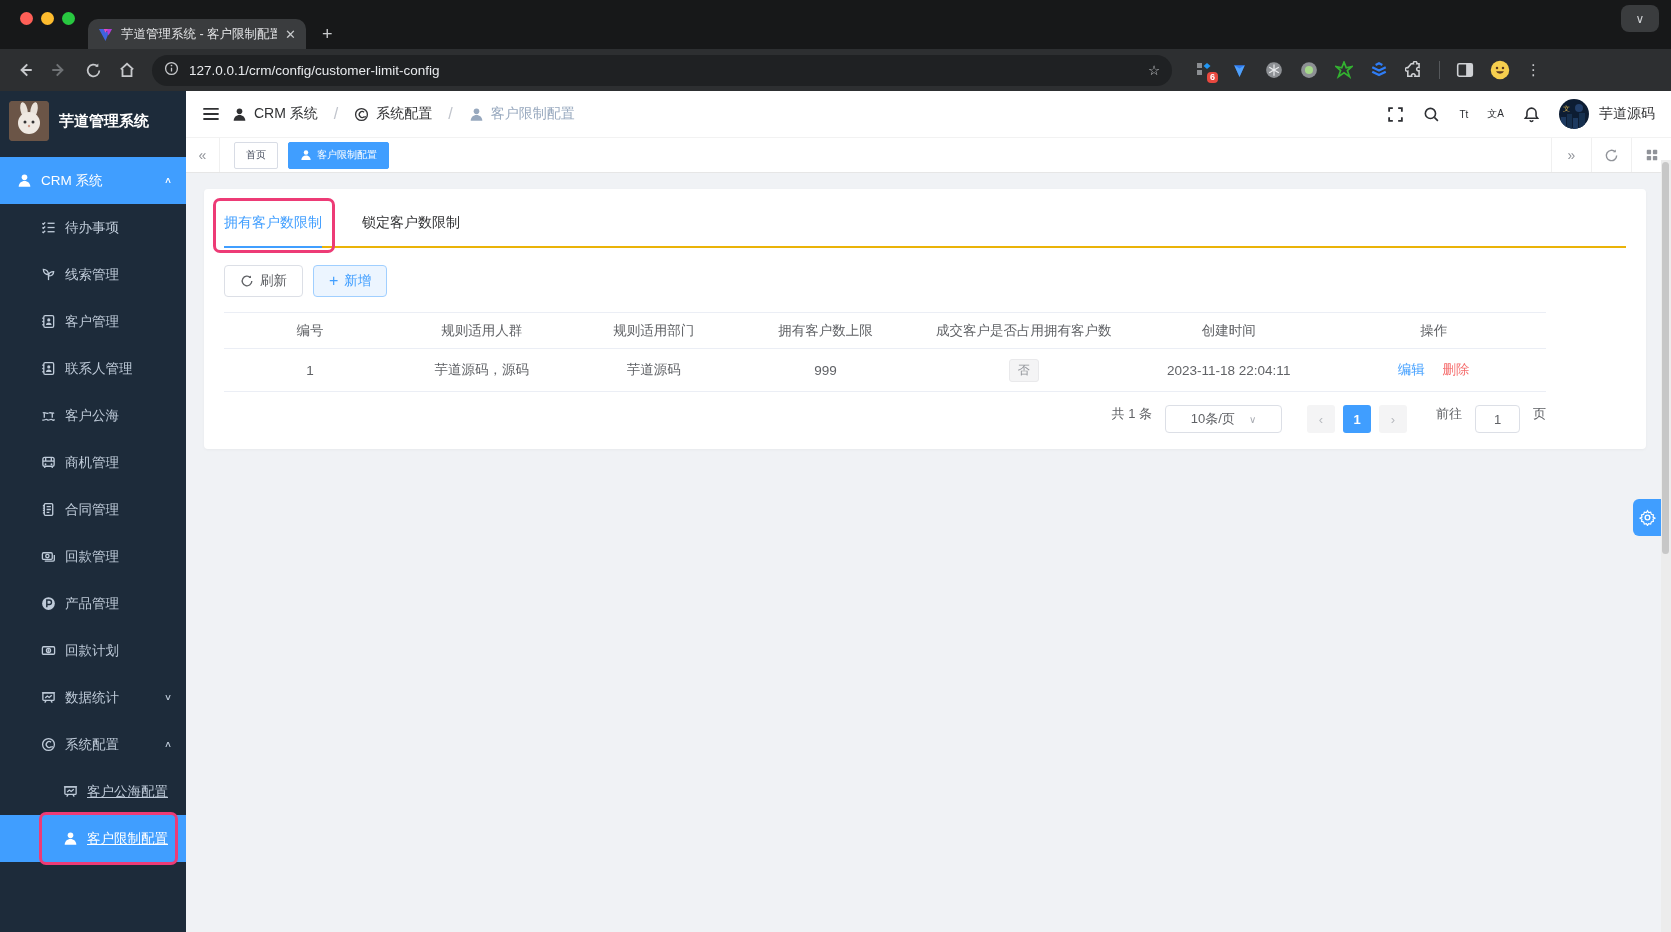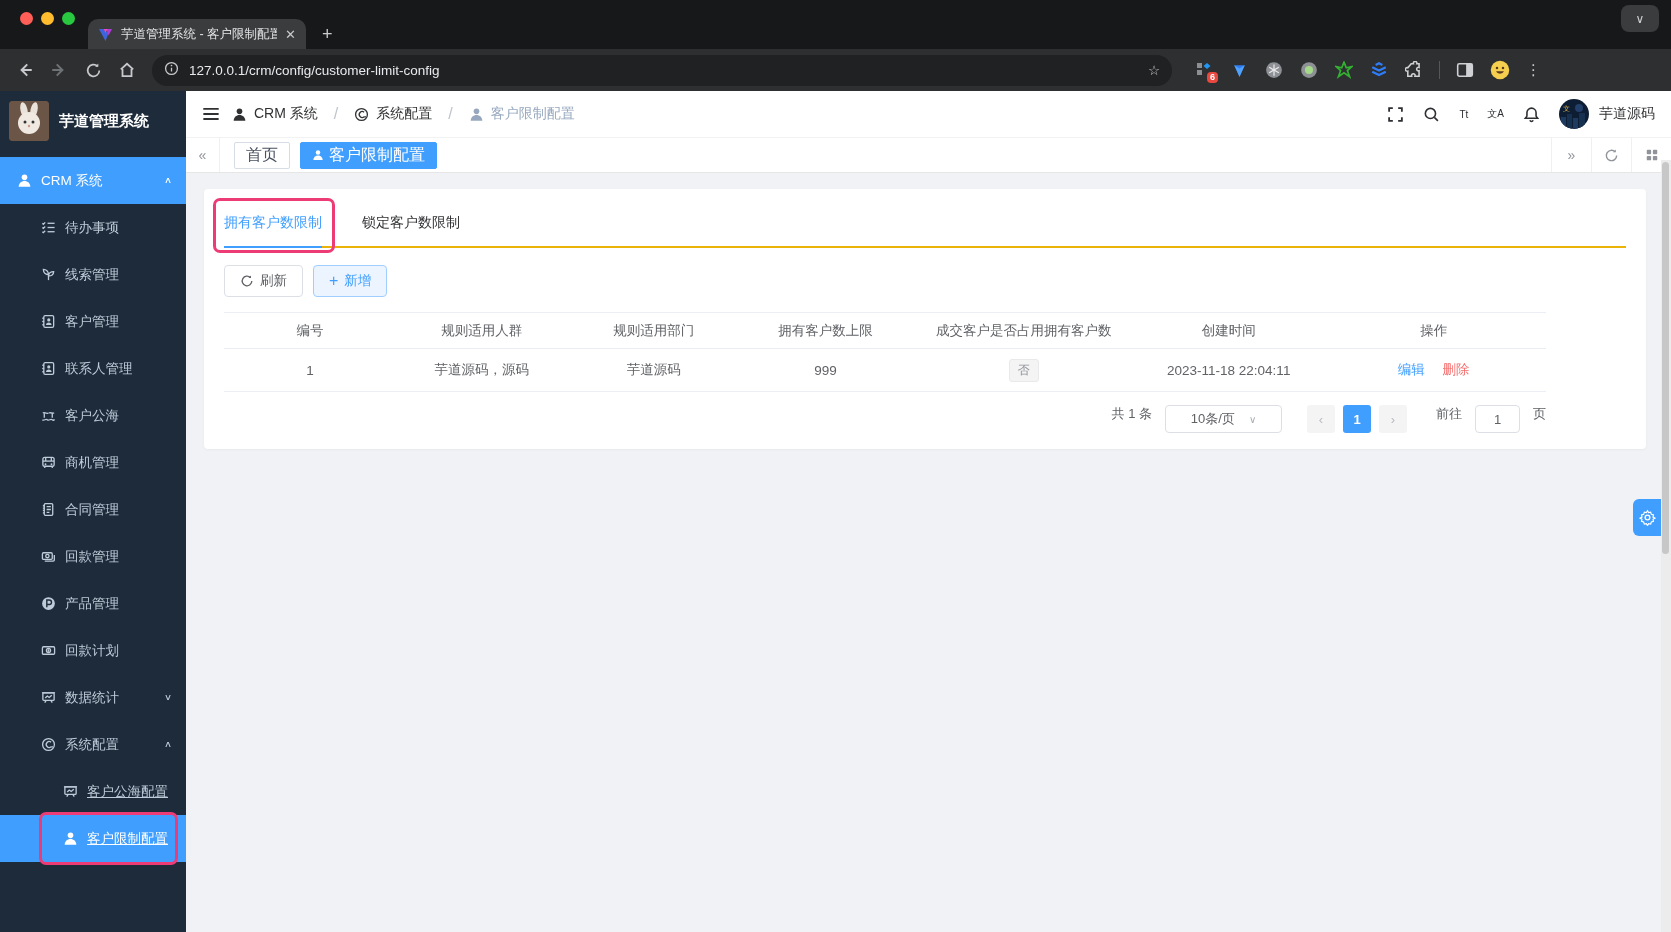--- a/index.html
+++ b/index.html
@@ -54,21 +54,21 @@
   .crumb.last { color:#97a8be; }
   .hdr-right { margin-left:auto; display:flex; align-items:center; gap:19px; color:#2d2f33; }
   .hdr-ic { display:flex; align-items:center; justify-content:center; }
   .txt-ic { font-size:10px; color:#2d2f33; }
   .avatar { width:30px; height:30px; border-radius:50%; overflow:hidden; flex:none; }
   .uname { font-size:14px; color:#303133; margin-left:-9px; }
 
   .tagbar { height:36px; background:#fff; border-top:1px solid #f2f2f2; border-bottom:1px solid #e6e6e6; display:flex; align-items:center; box-shadow:0 1px 2px rgba(0,0,0,.04); }
   .tag-nav { width:34px; height:100%; display:flex; align-items:center; justify-content:center; color:#909399; border-right:1px solid #f0f0f0; font-size:14px; }
   .tags { display:flex; align-items:center; gap:10px; padding-left:14px; flex:1; }
-  .tag { height:27px; padding:0 11px; border:1px solid #d8dce5; background:#fff; color:#495060; font-size:16px; display:flex; align-items:center; gap:5px; border-radius:2px; }
+  .tag { height:27px; padding:0 11px; border:1px solid #d8dce5; background:#fff; color:#495060; font-size:10px; display:flex; align-items:center; gap:5px; border-radius:2px; }
   .tag.active { background:#409eff; border-color:#409eff; color:#fff; }
   .tag-ctl { width:40px; height:100%; display:flex; align-items:center; justify-content:center; color:#909399; border-left:1px solid #f0f0f0; font-size:14px; }
 
   .content { flex:1; background:#f0f2f5; padding:16px 25px 16px 18px; position:relative; }
   .card { background:#fff; border-radius:4px; height:260px; padding:18px 20px; box-shadow:0 1px 3px rgba(0,0,0,.04); }
 
   .tabrow { display:flex; gap:40px; border-bottom:2px solid #eab308; height:41px; }
   .ctab { font-size:14px; color:#303133; display:flex; align-items:flex-start; padding-top:7px; position:relative; }
   .ctab.active { color:#409eff; }
   .ctab.active .underline { position:absolute; left:0; right:0; bottom:-2px; height:2px; background:#409eff; }

